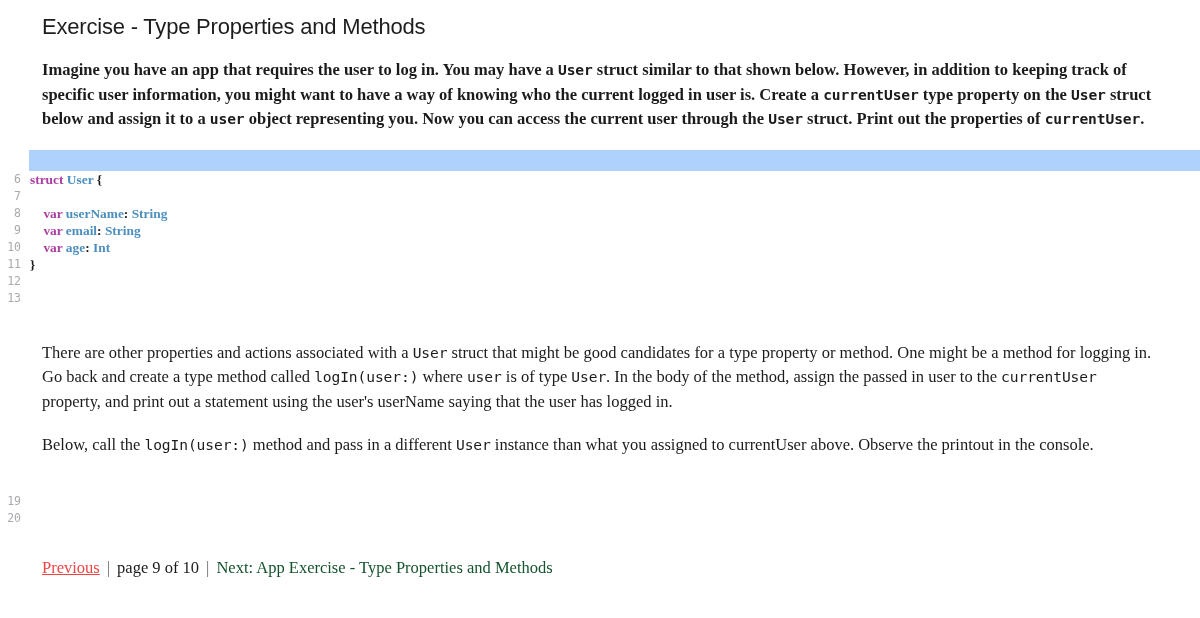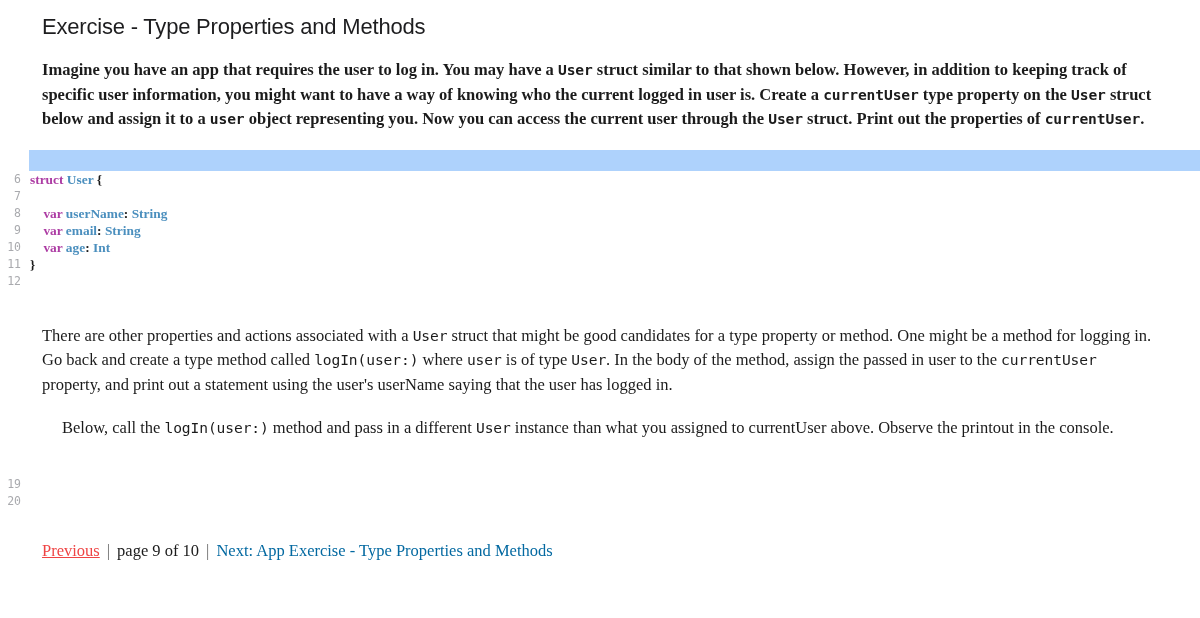--- a/index.html
+++ b/index.html
@@ -35,21 +35,21 @@
     font-size: 16.5px;
     line-height: 24.5px;
     color: #1b1b1b;
     text-align: left;
   }
   .prose p {
     margin: 0;
   }
   p.para-intro { margin-top: 14px; font-weight: bold; }
   p.para-mid   { margin-top: 0px; }
-  p.para-below { margin-top: 19px; margin-left: 20px; }
+  p.para-below { margin-top: 19px; }
 
   code, .mono {
     font-family: "DejaVu Sans Mono", "Liberation Mono", monospace;
     font-size: 14.6px;
     letter-spacing: -0.1px;
     color: #1b1b1b;
   }
 
   
   .editor {
@@ -136,32 +136,33 @@
 <div class="editor">
   <div class="editor-highlight" style="background: rgb(174, 210, 252);"></div>
   <div class="code-rows">
       <div class="code-row"><div class="ln">6</div><div class="code-text"><span class="kw">struct</span><span class="pln"> </span><span class="typ">User</span><span class="pln"> {</span></div></div>
       <div class="code-row"><div class="ln">7</div><div class="code-text"></div></div>
       <div class="code-row"><div class="ln">8</div><div class="code-text"><span class="pln">    </span><span class="kw">var</span><span class="pln"> </span><span class="typ">userName</span><span class="pln">: </span><span class="typ">String</span></div></div>
       <div class="code-row"><div class="ln">9</div><div class="code-text"><span class="pln">    </span><span class="kw">var</span><span class="pln"> </span><span class="typ">email</span><span class="pln">: </span><span class="typ">String</span></div></div>
       <div class="code-row"><div class="ln">10</div><div class="code-text"><span class="pln">    </span><span class="kw">var</span><span class="pln"> </span><span class="typ">age</span><span class="pln">: </span><span class="typ">Int</span></div></div>
       <div class="code-row"><div class="ln">11</div><div class="code-text"><span class="pln">}</span></div></div>
       <div class="code-row"><div class="ln">12</div><div class="code-text"></div></div>
+      <div class="code-row"><div class="ln">13</div><div class="code-text"></div></div>
     </div>
 </div>
 
 <div class="prose" style="margin-top:34px;">
   <p class="para-mid">There are other properties and actions associated with a <code class="mono">User</code> struct that might be good candidates for a type property or method. One might be a method for logging in. Go back and create a type method called <code class="mono">logIn(user:)</code> where <code class="mono">user</code> is of type <code class="mono">User</code>. In the body of the method, assign the passed in user to the <code class="mono">currentUser</code> property, and print out a statement using the user's userName saying that the user has logged in.</p>
   <p class="para-below">Below, call the <code class="mono">logIn(user:)</code> method and pass in a different <code class="mono">User</code> instance than what you assigned to currentUser above. Observe the printout in the console.</p>
 </div>
 
 <div class="editor tail-rows" style="margin-top:35px;">
   <div class="code-rows" style="padding-top:0;">
       <div class="code-row"><div class="ln">19</div><div class="code-text"></div></div>
       <div class="code-row"><div class="ln">20</div><div class="code-text"></div></div>
     </div>
 </div>
 
 <div class="spacer-lg"></div>
 
 <div class="pager">
-  <a href="#" style="color: #ef4444; text-decoration: underline;">Previous</a><span class="sep">|</span><span class="pagecount">page 9 of 10</span><span class="sep">|</span><a href="#" style="color: #0369a1;">Next: App Exercise - Type Properties and Methods</a>
+  <a href="#" style="color: #ef4444; text-decoration: underline;">Previous</a><span class="sep">|</span><span class="pagecount">page 9 of 10</span><span class="sep">|</span><a href="#" style="color: #14532d;">Next: App Exercise - Type Properties and Methods</a>
 </div>
 
 </body></html>

